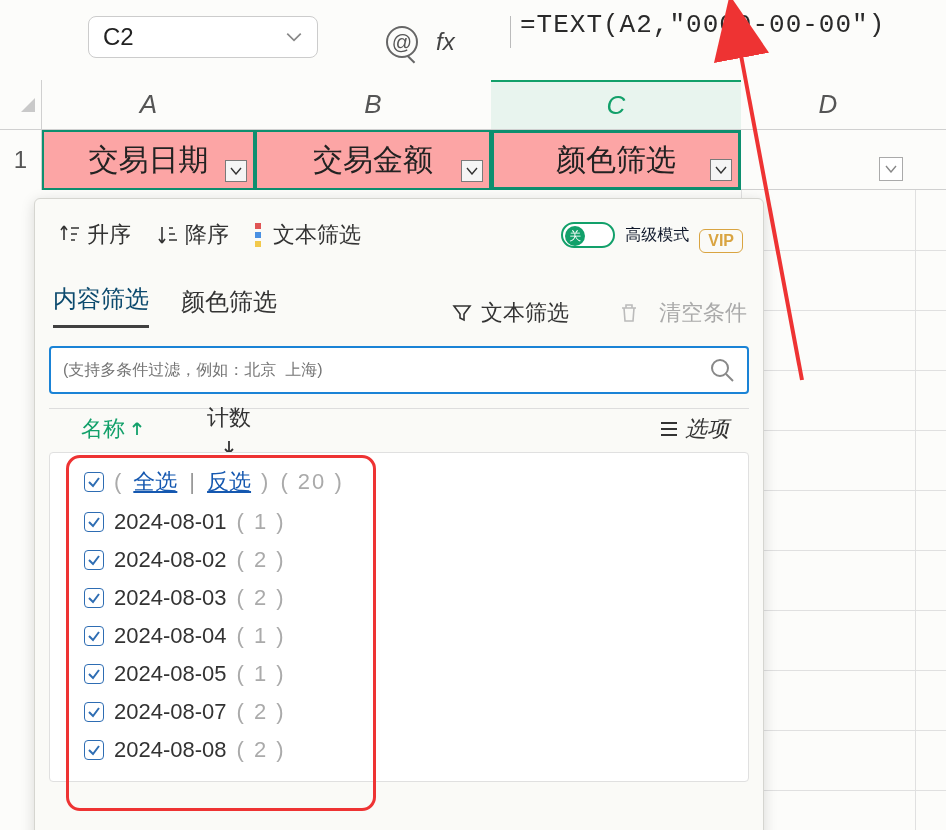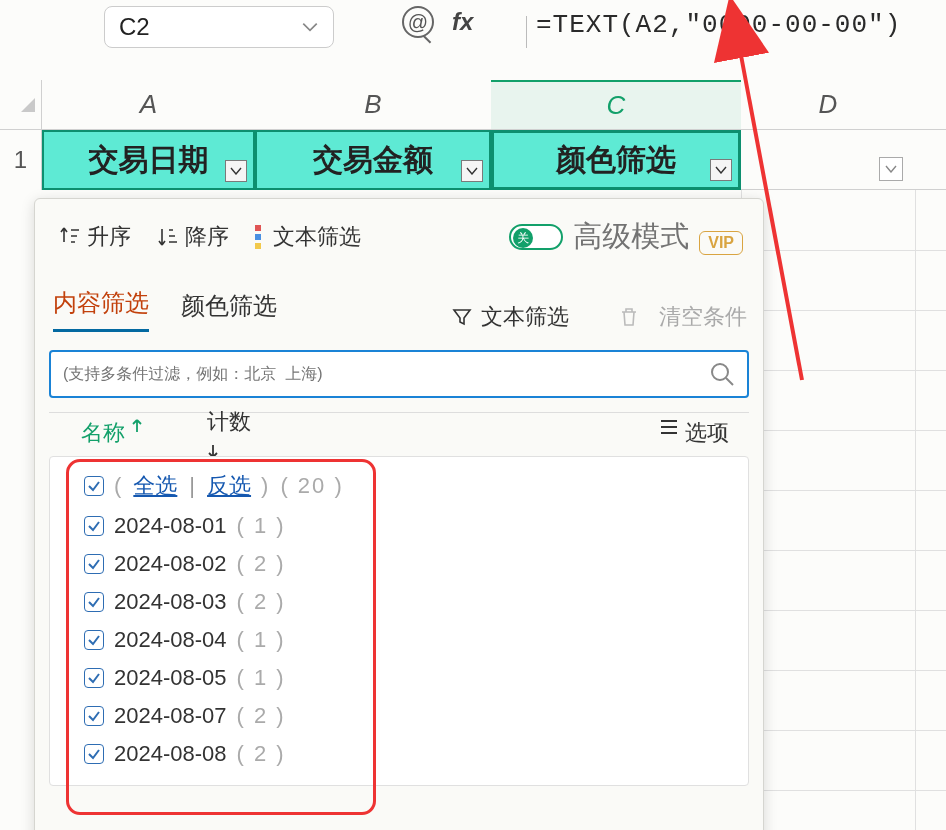--- a/index.html
+++ b/index.html
@@ -9,24 +9,24 @@
     background: #fcfcfa;
     font-family: "Microsoft YaHei", "SimSun", Arial, sans-serif;
     position: relative;
     overflow: hidden;
     color: #222;
   }
 
   
   .formula-row {
     position: absolute;
-    top: 6px; left: 16px; right: 0;
+    top: 6px; left: 0; right: 0;
     height: 52px;
     display: flex;
-    align-items: flex-start;
+    align-items: flex-end;
   }
   .namebox-wrap {
     position: relative;
     left: 88px;
     width: 230px;
     height: 42px;
     border: 1px solid #ccc;
     border-radius: 8px;
     display: flex;
     align-items: center;
@@ -57,21 +57,20 @@
   .fx-circle::after {
     content:"";
     position:absolute; right:0; bottom:0;
     width:10px; height:2px; background:#666;
     transform: rotate(45deg) translate(3px,3px);
   }
   .fx-label {
     font-style: italic;
     font-size: 24px;
     color: #444;
-    font-weight: bold;
   }
   .formula-input {
     position:absolute;
     left: 520px;
     top: 4px;
     font-family: "Consolas","Courier New",monospace;
     font-size: 26px;
     color: #2a2a2a;
     letter-spacing: 1px;
   }
@@ -111,22 +110,22 @@
     display:flex; align-items:center; justify-content:center;
     color:#555; font-size:24px;
     border-right:1px solid #d0d0d0;
   }
   .rowhdr.r1 { top:130px; height:60px; }
 
   
   .hdr-cell {
     position:absolute; top:130px; height:60px;
     display:flex; align-items:center; justify-content:center;
-    font-size: 30px; font-weight: 700;
-    background: #5eead4;
+    font-size: 30px; font-weight: 400;
+    background: #fca5a5;
     border: 2px solid #0d8f6f;
   }
   .hdr-A { left:42px;  width:213px; }
   .hdr-B { left:255px; width:236px; }
   .hdr-C { left:491px; width:250px; border:3px solid #0d8f6f; }
   .dropdown-btn {
     position:absolute;
     right:6px; bottom:6px;
     width:22px; height:22px;
     background:#f5f5f5;
@@ -191,36 +190,36 @@
   .toggle {
     width:54px;height:26px;border:2px solid #12a06a;border-radius:14px;
     position:relative; background:#fff;
   }
   .toggle .knob {
     position:absolute; left:2px; top:2px;
     width:20px;height:20px;border-radius:50%;background:#12a06a;
     display:flex;align-items:center;justify-content:center;
     color:#fff;font-size:12px;
   }
-  .adv-label { font-size:29px; color:#737373; }
+  .adv-label { font-size:16px; color:#0f172a; }
   .vip-badge {
     border:1px solid #d9a441; color:#d9a441; font-weight:700;
     border-radius:6px; padding:2px 8px; font-size:16px;margin-top:12px;
   }
 
   .fp-tabs {
     display:flex; align-items:flex-end; gap:32px;
     padding: 14px 2px 0 4px;
   }
   .fp-tab {
     font-size:24px; color:#333; padding-bottom:10px; cursor:pointer;
   }
   .fp-tab.active {
-    color:#c2410c;
-    border-bottom: 3px solid #0369a1;
+    color:#0c4a6e;
+    border-bottom: 3px solid #404040;
   }
   .fp-tabs-spacer { flex:1; }
   .fp-right-tool {
     display:flex; align-items:center; gap:8px; font-size:22px; color:#333;cursor:pointer;
   }
   .fp-right-tool.dim { color:#aaa; }
   .icon-stroke { stroke:#333; fill:none; stroke-width:1.6; }
 
   .fp-search {
     margin-top: 18px;
@@ -237,21 +236,21 @@
   }
   .fp-search .mag { width:26px;height:26px; }
 
   .fp-cols {
     margin-top: 14px;
     height: 40px;
     border-top:1px solid #ddd;
     display:flex; align-items:center;
   }
   .fp-col {
-    display:flex; align-items:flex-start; gap:6px;
+    display:flex; align-items:center; gap:6px;
     font-size:22px;
     padding: 0 12px;
   }
   .fp-col.name { color:#12a06a; margin-left:20px; }
   .fp-col.count { color:#333; margin-left:40px;flex-direction:column; }
   .fp-cols-spacer { flex:1; }
   .fp-col.icon { color:#333; cursor:pointer; }
 
   .fp-listbox {
     position: relative;
@@ -451,21 +450,21 @@
           <path d="M6 14 L6 2 M6 2 L2 6 M6 2 L10 6" stroke="#12a06a" fill="none" stroke-width="1.8"></path>
         </svg>
     </div>
     <div class="fp-col count">
       <span>计数</span>
       <svg width="12" height="16" viewBox="0 0 12 16">
           <path d="M6 2 L6 14 M6 14 L2 10 M6 14 L10 10" stroke="#333" fill="none" stroke-width="1.8"></path>
         </svg>
     </div>
     <div class="fp-cols-spacer"></div>
-    <div class="fp-col icon" style="margin-left:18px; margin-right:8px;">
+    <div class="fp-col icon" style="margin-left:18px; margin-right:8px;font-style:italic;">
       <svg width="20" height="18" viewBox="0 0 20 18">
           <path d="M2 3h16 M2 9h16 M2 15h16" stroke="#333" stroke-width="1.8"></path>
         </svg>
       <span>选项</span>
     </div>
   </div>
 
   <div class="fp-listbox">
     <div class="redbox"></div>
 

